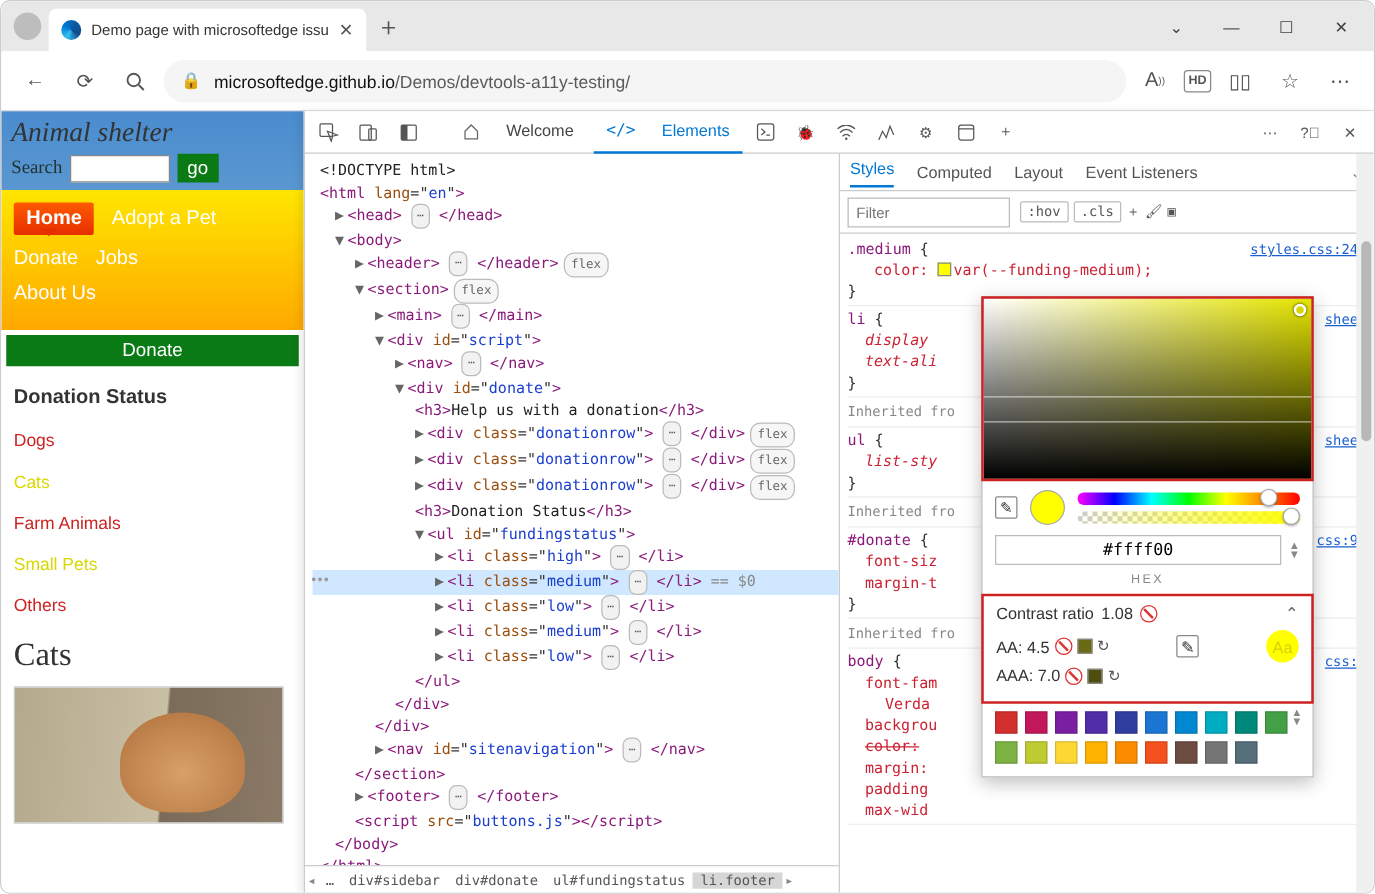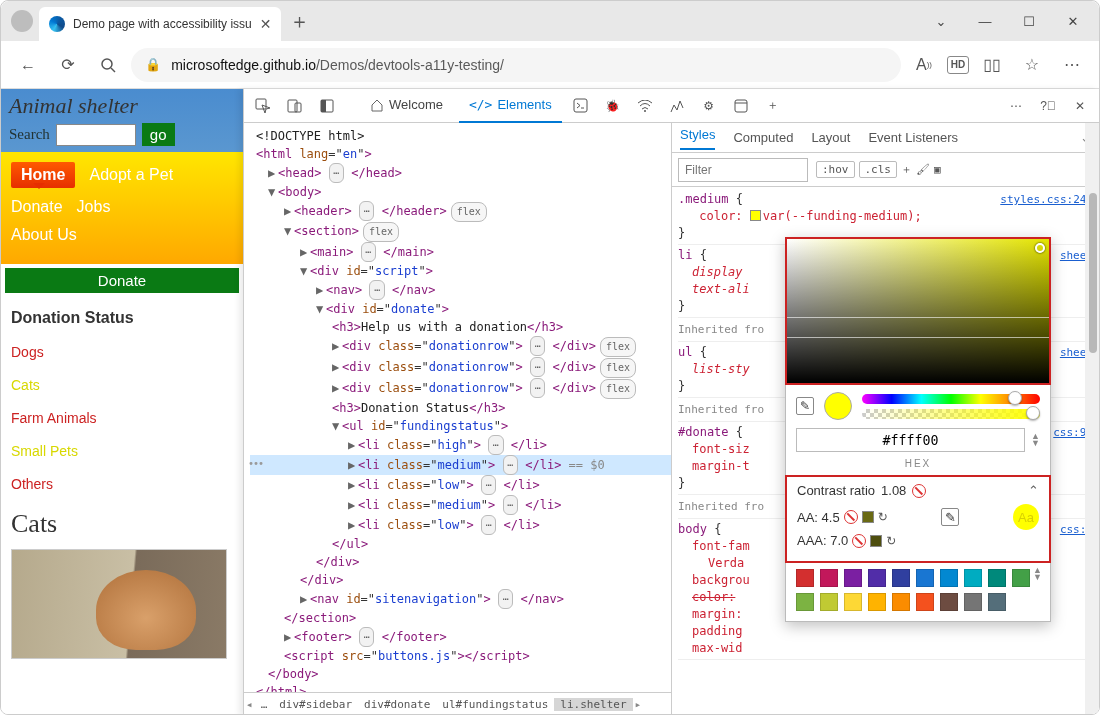--- a/index.html
+++ b/index.html
@@ -45,21 +45,21 @@
   .fh { color:#c22; }
   .fm { color:#d8d800; }
   .pmain h1.cats { font-family: Georgia, serif; font-weight:normal; font-size:26px; margin:16px 0 10px; }
   .catimg { width:216px; height:110px; background: linear-gradient(95deg,#b5a98c 0%, #c9bfa5 55%, #7a6b5a 56%, #8a7a66 100%); position:relative; border:1px solid #ccc; }
   .catimg::before { content:''; position:absolute; right:30px; bottom:8px; width:100px; height:80px; background: radial-gradient(60px 50px at 50% 60%, #d9a06a, #b87a44); border-radius:50% 50% 40% 40%; }
   
   
   .devtools { flex:1; border-left:1px solid #ccc; box-shadow: -4px 0 6px rgba(0,0,0,.08); display:flex; flex-direction:column; background:#fff; font-size:12px; }
   .dtabs { height:34px; border-bottom:1px solid #ccc; display:flex; align-items:center; padding:0 6px; gap:6px; }
   .dicon { width:26px; height:26px; display:flex; align-items:center; justify-content:center; color:#555; border-radius:2px; }
-  .dtab { padding:0 10px; height:34px; display:flex; align-items:center; gap:5px; color:#444; font-size:13px; border-bottom:2px solid transparent; }
+  .dtab { padding:0 10px; height:34px; display:flex; align-items:center; gap:21px; color:#444; font-size:13px; border-bottom:2px solid transparent; }
   .dtab.active { color:#0078d4; border-bottom-color:#0078d4; }
   .dtabs .right { margin-left:auto; display:flex; gap:6px; }
   
   .dbody { flex:1; display:flex; overflow:hidden; }
   
   
   .dom { width:428px; border-right:1px solid #ccc; display:flex; flex-direction:column; position:relative; }
   .domtree { flex:1; padding:4px 0 0 6px; font-family: Consolas, monospace; font-size:12px; line-height:18px; overflow:hidden; }
   .domtree .ln { white-space:nowrap; }
   .ar { display:inline-block; width:10px; color:#666; }
@@ -135,21 +135,21 @@
 </style>
 </head>
 <body>
 
 <div class="titlebar">
   <div class="avatar-slot">
       <div class="avatar"></div>
     </div>
   <div class="tab">
     <span class="edge"></span>
-    <span class="title">Demo page with accessibility issu</span>
+    <span class="title">Demo page with microsoftedge issu</span>
     <span class="x">✕</span>
   </div>
   <div class="newtab">＋</div>
   <div class="winbtns">
     <div class="winbtn">⌄</div>
     <div class="winbtn">—</div>
     <div class="winbtn">☐</div>
     <div class="winbtn">✕</div>
   </div>
 </div>
@@ -311,21 +311,21 @@
           <div class="ln" style="padding-left:34px"><span class="pc">&lt;</span><span class="tg">script</span> <span class="an">src</span>="<span class="av">buttons.js</span>"<span class="pc">&gt;&lt;/</span><span class="tg">script</span><span class="pc">&gt;</span></div>
           <div class="ln" style="padding-left:18px"><span class="pc">&lt;/</span><span class="tg">body</span><span class="pc">&gt;</span></div>
           <div class="ln" style="padding-left:6px"><span class="pc">&lt;/</span><span class="tg">html</span><span class="pc">&gt;</span></div>
         </div>
         <div class="crumbs">
           <span class="arrow">◂</span>
           <span>…</span>
           <span>div#sidebar</span>
           <span>div#donate</span>
           <span>ul#fundingstatus</span>
-          <span class="cur">li.shelter</span>
+          <span class="cur">li.footer</span>
           <span class="arrow">▸</span>
         </div>
       </div>
 
       <div class="spanes">
         <div class="stabs">
           <span class="act">Styles</span>
           <span>Computed</span>
           <span>Layout</span>
           <span>Event Listeners</span>

